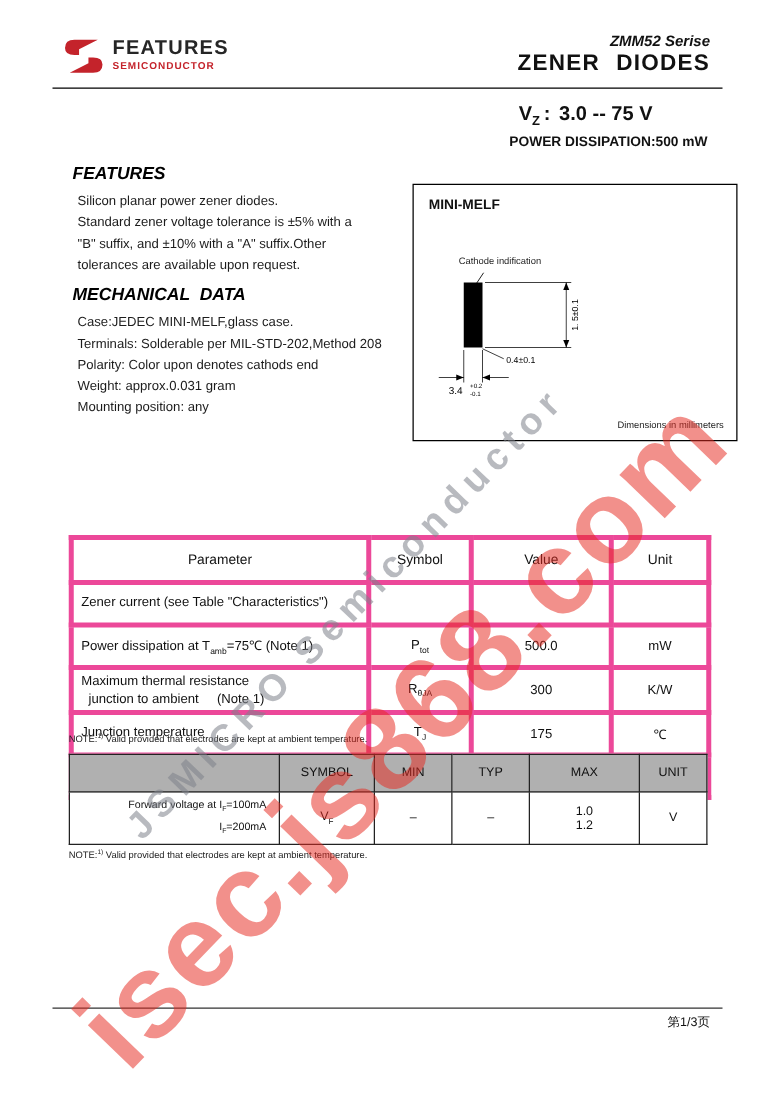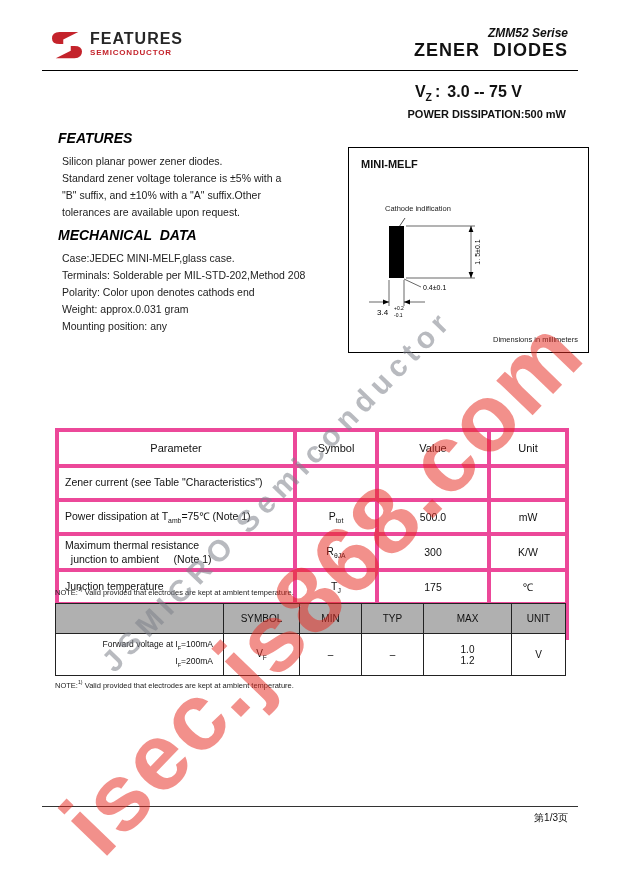--- a/index.html
+++ b/index.html
@@ -26,21 +26,21 @@
   sup.note-sup { font-size:0.7em; vertical-align:super; }
 
   
   .sec-heading { font-size:14px; font-weight:bold; font-style:italic; color:#000; }
   .features-heading { left:58px; top:130px; }
   .features-text { left:62px; top:153px; width:272px; font-size:10.5px; line-height:17px; color:#1c1c1c; }
   .mech-heading { left:58px; top:227px; word-spacing:4px; }
   .mech-text { left:62px; top:250px; width:285px; font-size:10.5px; line-height:17px; color:#1c1c1c; }
 
   
-  .pkg-box { left:348px; top:147px; width:241px; height:206px; border:1.3px solid #000; background:#fff; }
+  .pkg-box { left:330px; top:147px; width:260px; height:206px; border:1.3px solid #000; background:#fff; }
   .pkg-title { left:12px; top:10px; font-size:11px; font-weight:bold; }
   .cathode-label { left:36px; top:56px; font-size:7.5px; color:#222; }
   .pkg-svg { position:absolute; left:10px; top:70px; width:225px; height:100px; }
   .pkg-footer { right:10px; bottom:8px; font-size:7.5px; color:#222;padding-left:12px; }
 
   
   .ratings-head { left:58px; top:406px; display:flex; align-items:baseline; gap:8px; }
   .ratings-title { font-size:12.5px; font-weight:bold; font-style:italic;margin-top:36px; }
   .ratings-cond { font-size:8.5px; color:#222; }
   table { border-collapse:collapse; table-layout:fixed; }

